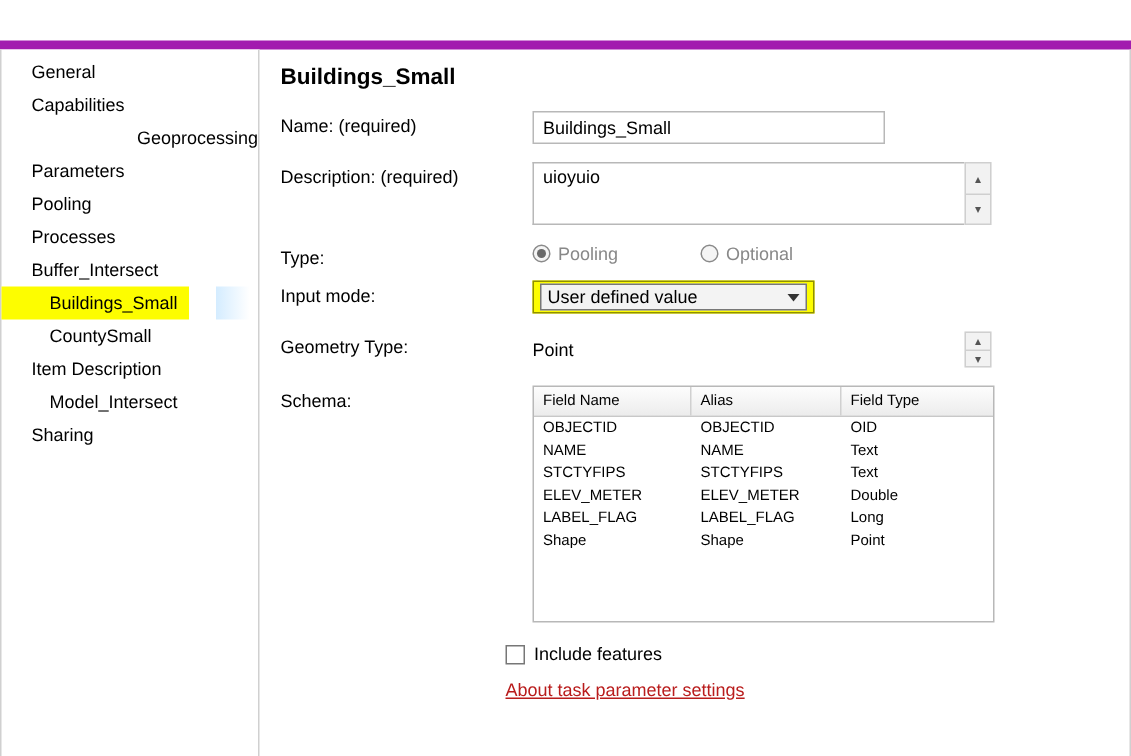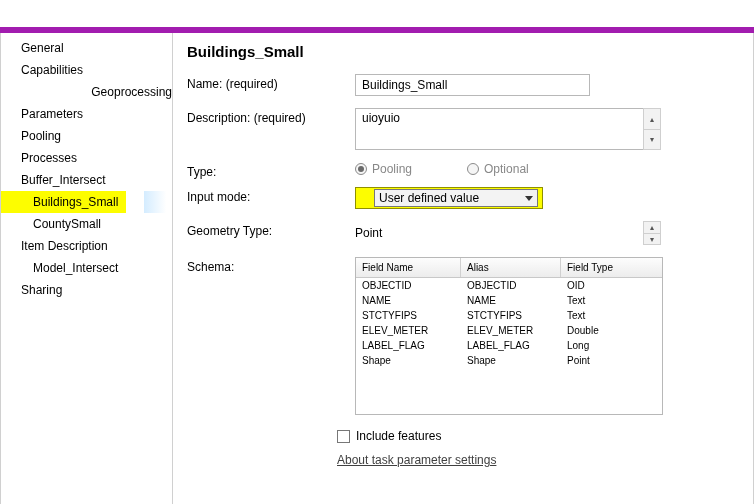--- a/index.html
+++ b/index.html
@@ -134,21 +134,21 @@
     content:"";
     width:6px;height:6px;border-radius:50%;
     background:#6a6a6a;
   }
   
   .select-hl {
     display:flex; align-items:center;
     width: 188px; height:22px;
     background:#fdfd00;
     border:1px solid #8f8f00;
-    padding:0 4px 0 18px;
+    padding:0 4px 0 4px;
     justify-content: space-between;
     cursor:pointer;
   }
   .select-inner{
     flex:1;
     height:18px;
     border:1px solid #777;
     background:#f3f3f3;
     display:flex;align-items:center;justify-content:space-between;
     padding:0 4px;
@@ -182,21 +182,21 @@
   .schema-row{display:flex;font-size:10px;}
   .sb-col{padding:2px 6px;}
   .blank-rows{height:46px;}
   
   .check-row{display:flex;align-items:center;gap:6px;margin-top:14px;margin-left:150px;}
   .chk{
     width:13px;height:13px;border:1px solid #777;background:#fff;
   }
   
   .link-row{margin-top:10px;margin-left:150px;}
-  .link{color:#404040;text-decoration:underline;cursor:pointer;}
+  .link{color:#b91c1c;text-decoration:underline;cursor:pointer;}
 </style>
 </head>
 <body>
 
 <div class="app">
 
   <div class="nav">
     <div class="nav-item">General</div>
     <div class="nav-item">Capabilities</div>
     <div class="nav-item depth1">Geoprocessing</div>

